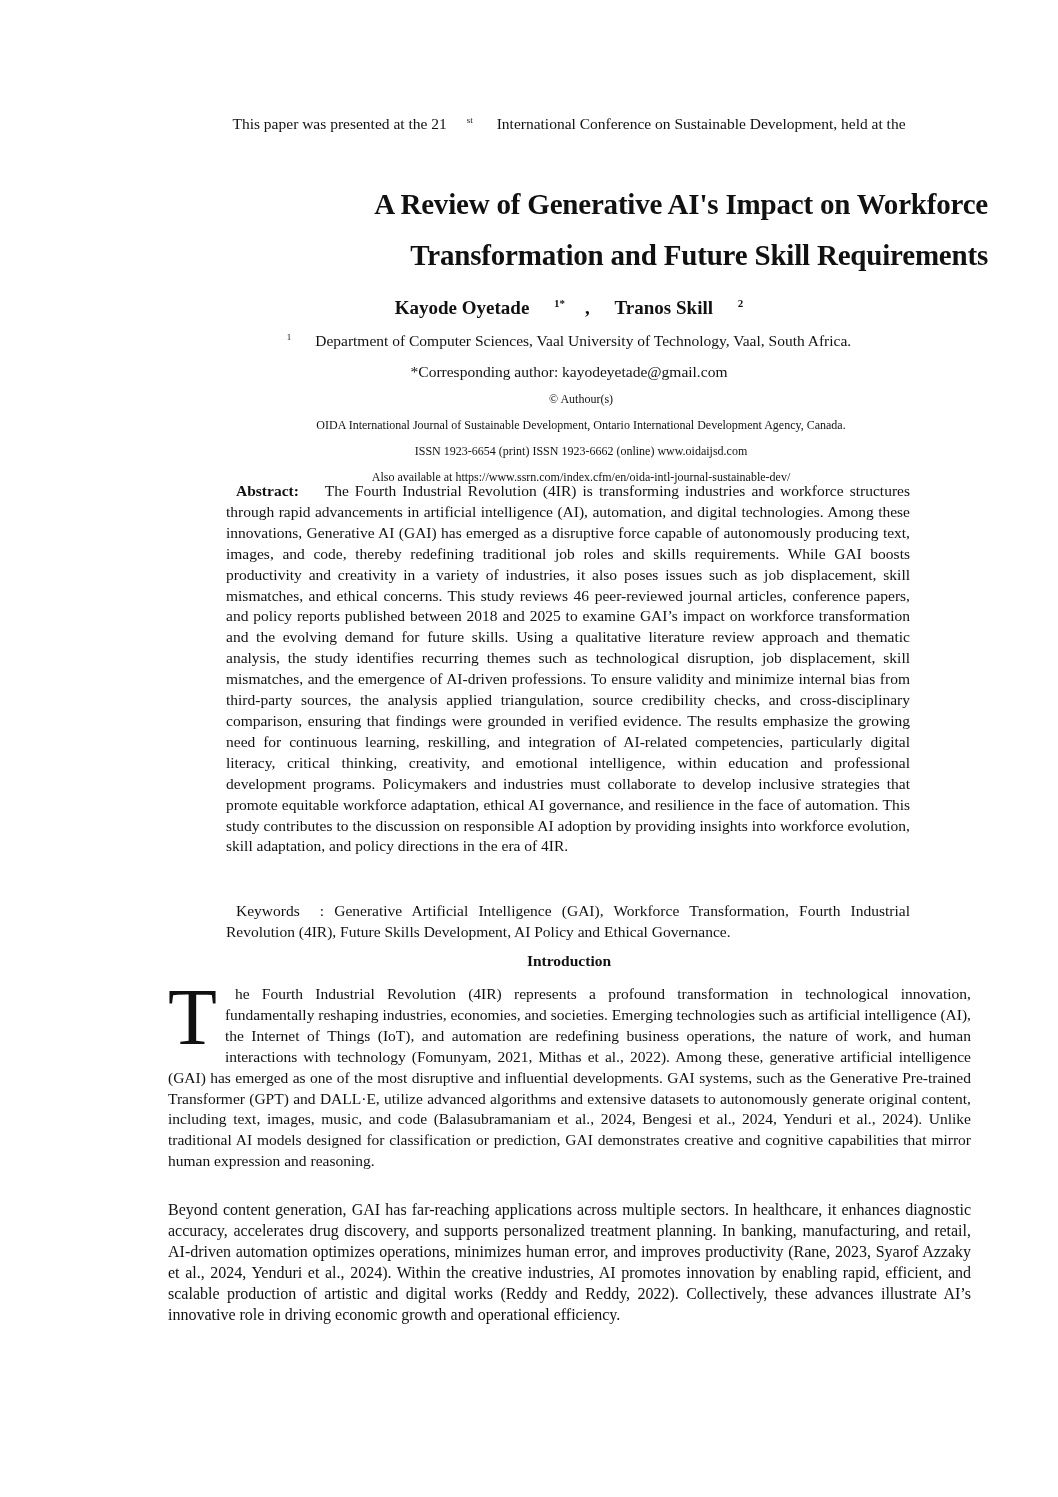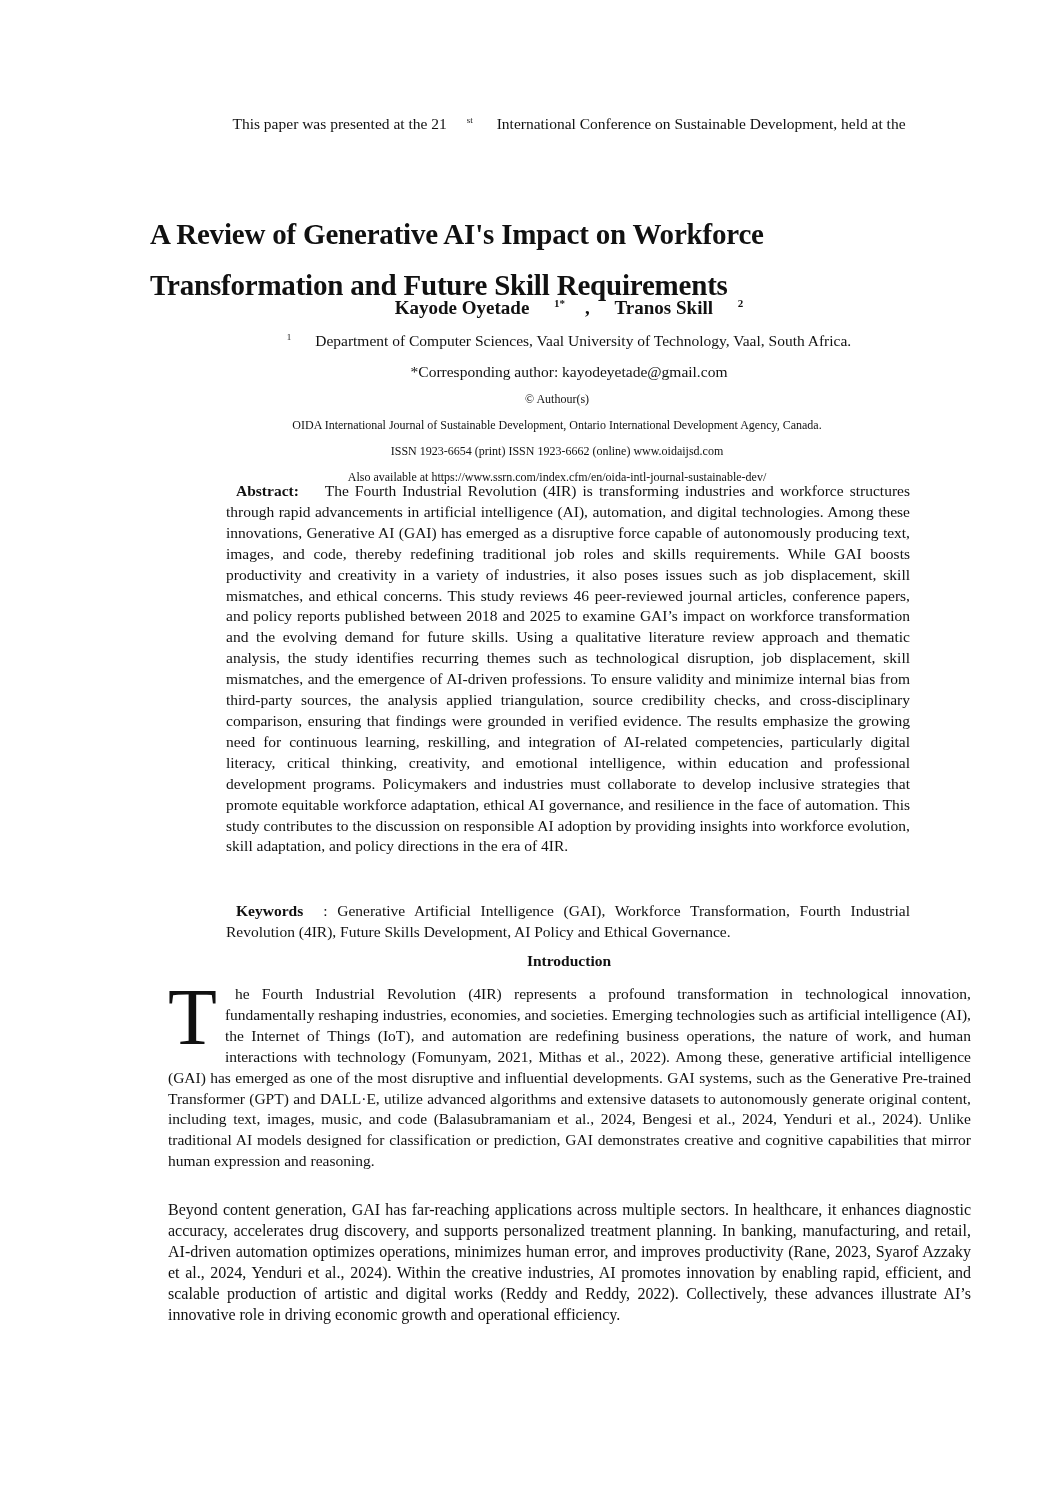--- a/index.html
+++ b/index.html
@@ -12,52 +12,52 @@
     }
     .page { position: absolute; left: 0; top: 0; width: 1058px; height: 1497px; }
 
     .header-note {
       position: absolute; left: 100px; top: 63px; width: 858px;
       text-align: center; font-size: 15.5px; line-height: 22px;
     }
     .header-note sup { font-size: 9px; vertical-align: super; line-height: 0; }
 
     .title {
-      position: absolute; left: 100px; top: 164px; width: 858px;
-      text-align: left; font-weight: bold; font-size: 29px; line-height: 41px;
+      position: absolute; left: 100px; top: 134px; width: 858px;
+      text-align: right; font-weight: bold; font-size: 29px; line-height: 41px;
       letter-spacing: -0.2px;
     }
 
     .authors {
       position: absolute; left: 100px; top: 256px; width: 858px;
       text-align: center; font-weight: bold; font-size: 19px; line-height: 24px;
     }
     .authors sup { font-size: 11px; vertical-align: super; line-height: 0; }
     .affiliation {
       position: absolute; left: 100px; top: 280px; width: 858px;
       text-align: center; font-size: 15.5px; line-height: 21px;
     }
     .affiliation sup { font-size: 9px; vertical-align: super; line-height: 0; }
 
     .journal-block {
-      position: absolute; left: 88px; top: 341px; width: 858px;
+      position: absolute; left: 112px; top: 341px; width: 858px;
       text-align: center; font-size: 12px; line-height: 16px;
     }
 
     .abstract {
       position: absolute; left: 186px; top: 441px; width: 684px;
       font-size: 15.5px; line-height: 20.9px; text-align: justify;
     }
     .abstract .label { font-weight: bold; }
 
     .keywords {
       position: absolute; left: 186px; top: 861px; width: 684px;
       font-size: 15.5px; line-height: 20.9px; text-align: justify;
     }
-    .keywords .label { font-weight: bold; }
+    .keywords .label { font-weight: normal; }
 
     .section-heading {
       position: absolute; left: 100px; top: 911px; width: 858px;
       text-align: center; font-weight: bold; font-size: 15.5px; line-height: 20px;
     }
 
     .intro-p1 {
       position: absolute; left: 128px; top: 944px; width: 803px;
       font-size: 15.5px; line-height: 20.9px; text-align: justify;
     }

